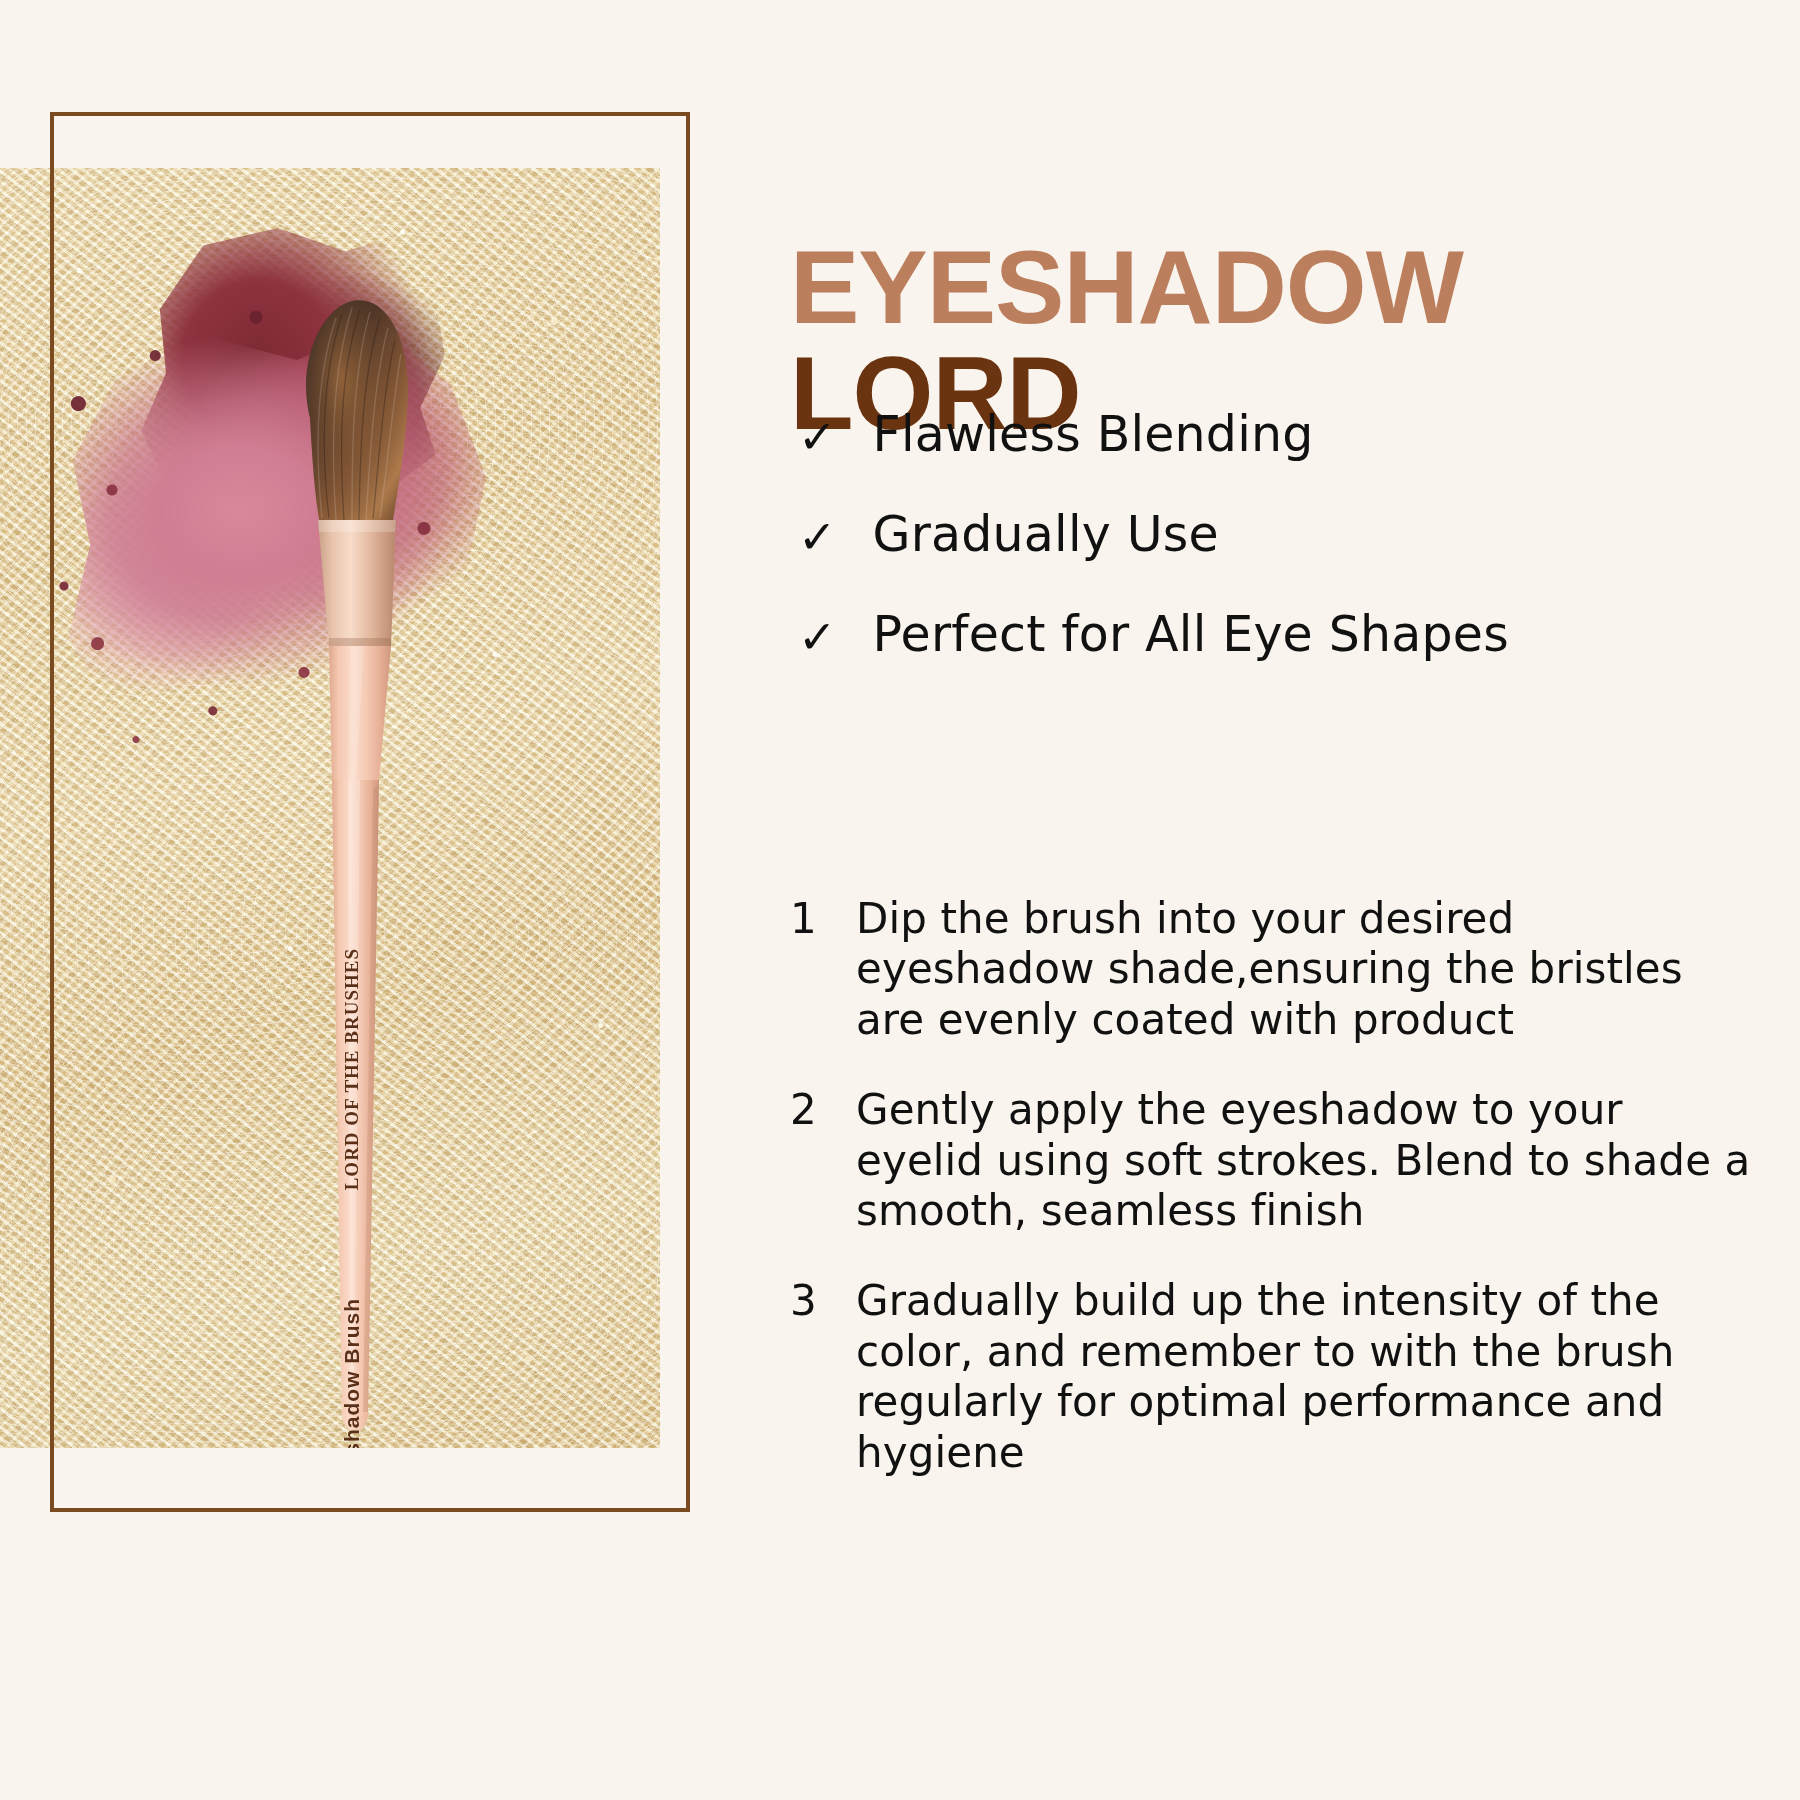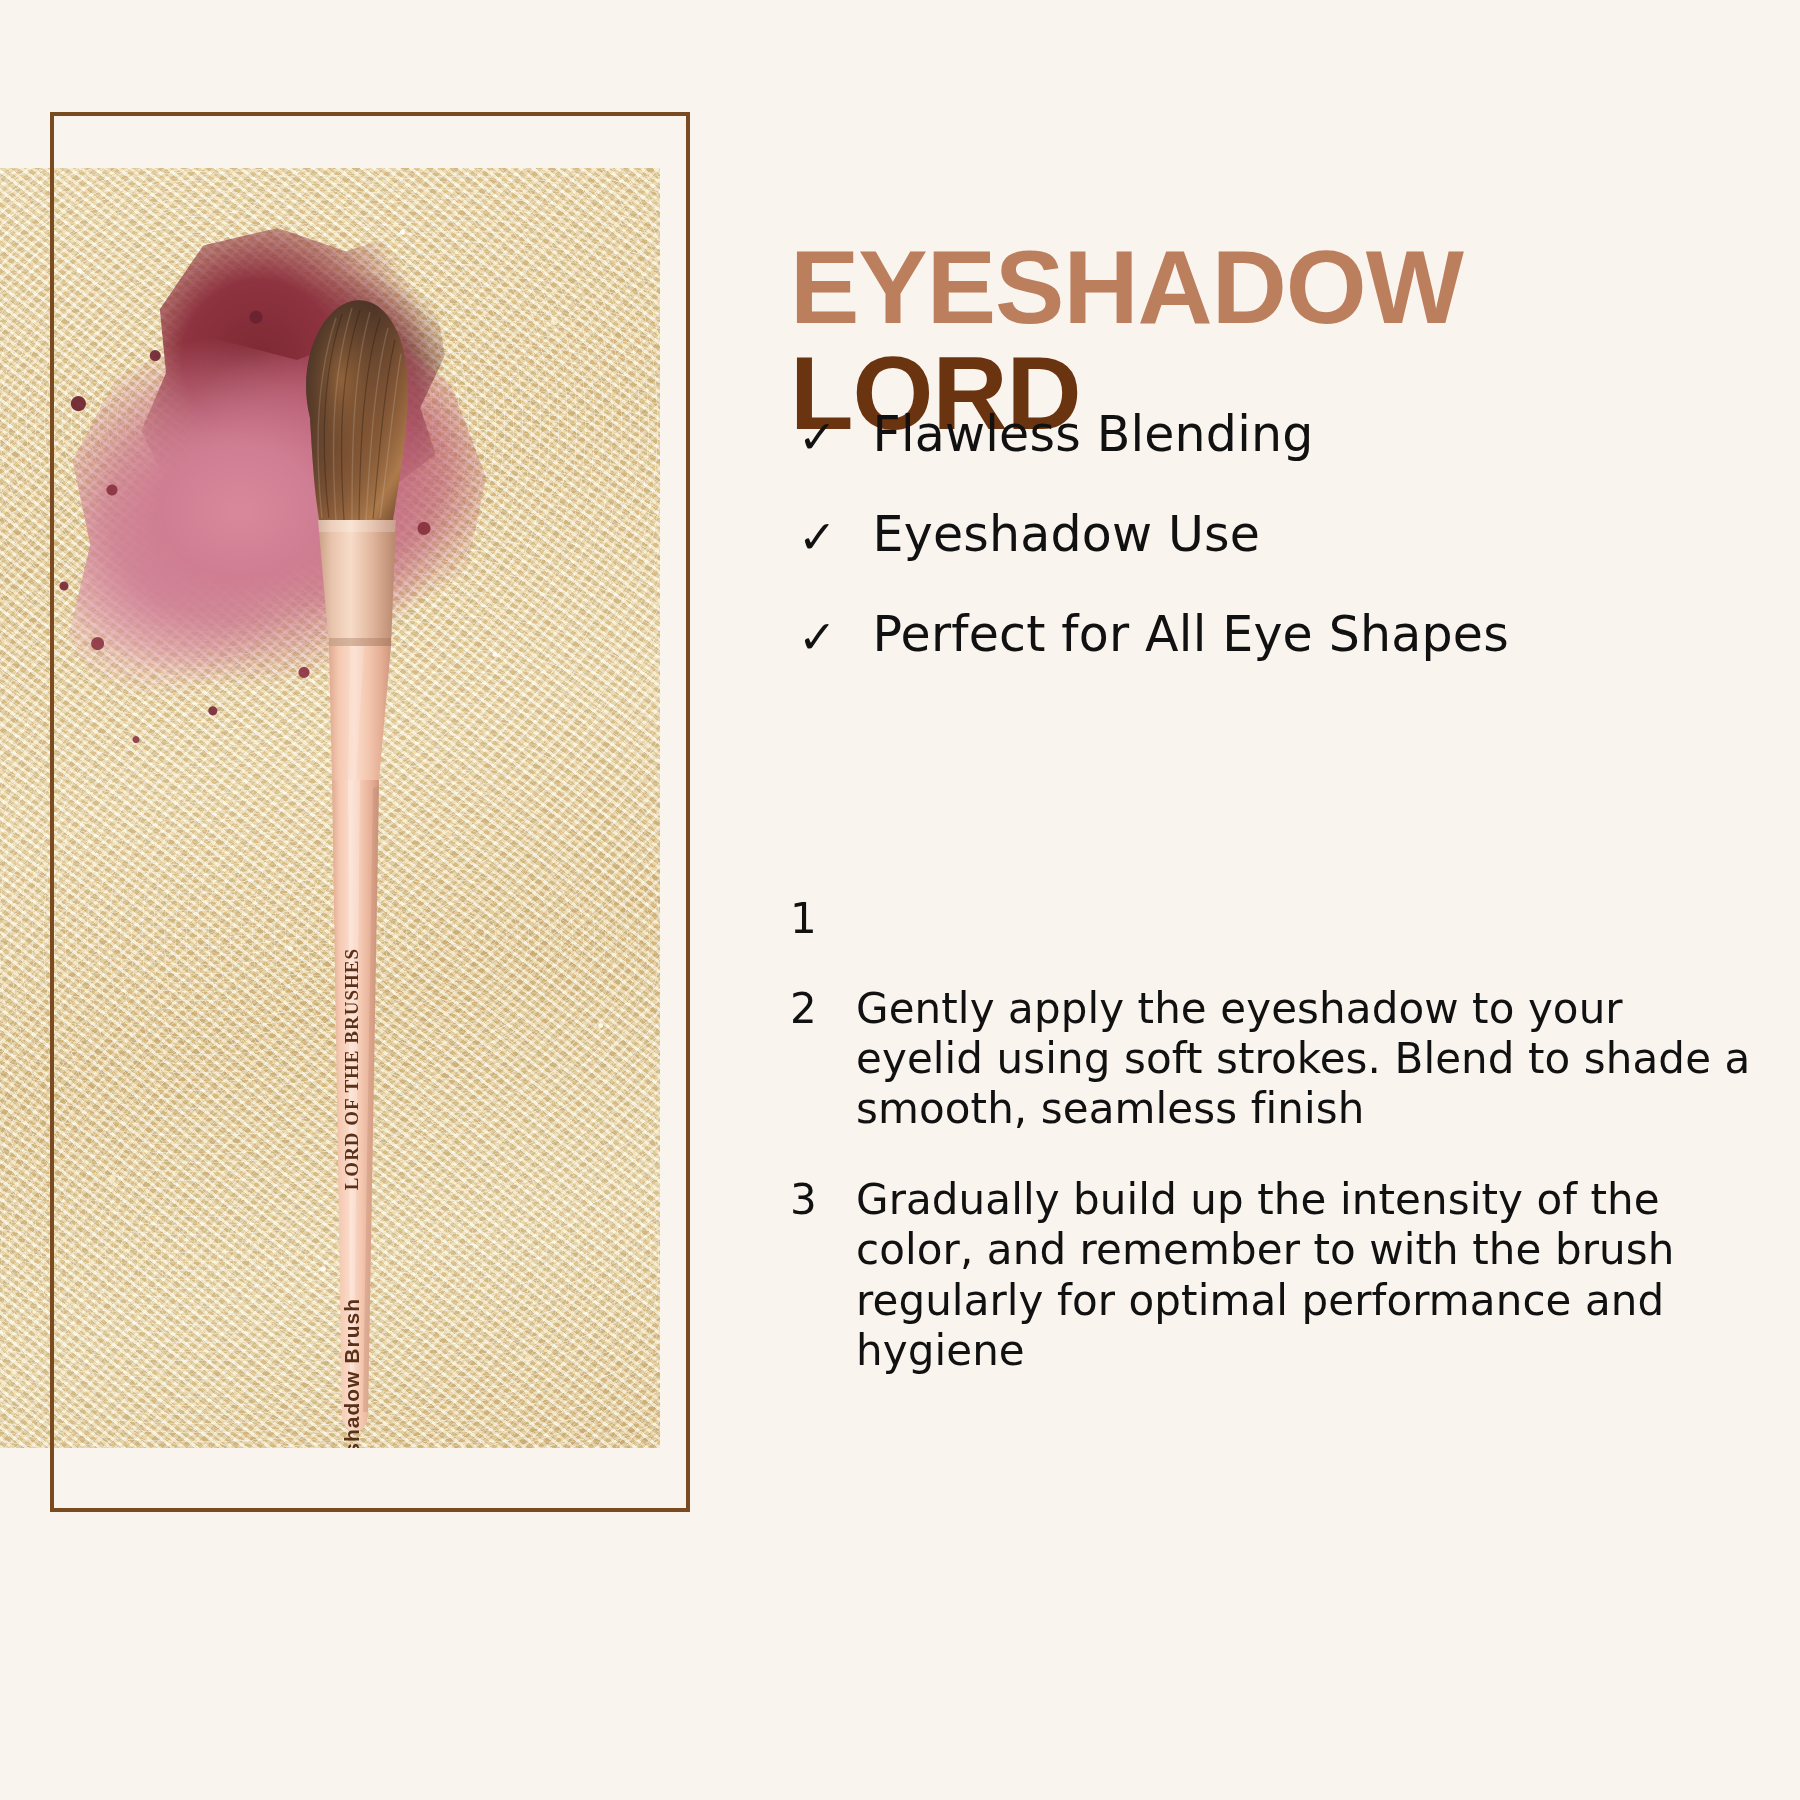--- a/index.html
+++ b/index.html
@@ -324,32 +324,33 @@
       <span class="w2">LORD</span>
     </h1>
 
     <div class="features">
       <div class="feature">
         <span class="check">✓</span>
         <span class="feature-text">Flawless Blending</span>
       </div>
       <div class="feature">
         <span class="check">✓</span>
-        <span class="feature-text">Eyeshadow Use</span>
+        <span class="feature-text">Gradually Use</span>
       </div>
       <div class="feature">
         <span class="check">✓</span>
         <span class="feature-text">Perfect for All Eye Shapes</span>
       </div>
     </div>
 
 
     <div class="steps">
       <div class="step">
         <span class="step-num">1</span>
+        <span class="step-text">Dip the brush into your desired eyeshadow shade,ensuring the bristles are evenly coated with product</span>
       </div>
       <div class="step">
         <span class="step-num">2</span>
         <span class="step-text">Gently apply the eyeshadow to your eyelid using soft strokes. Blend to shade a smooth, seamless finish</span>
       </div>
       <div class="step">
         <span class="step-num">3</span>
         <span class="step-text">Gradually build up the intensity of the color, and remember to with the brush regularly for optimal performance and hygiene</span>
       </div>
     </div>

